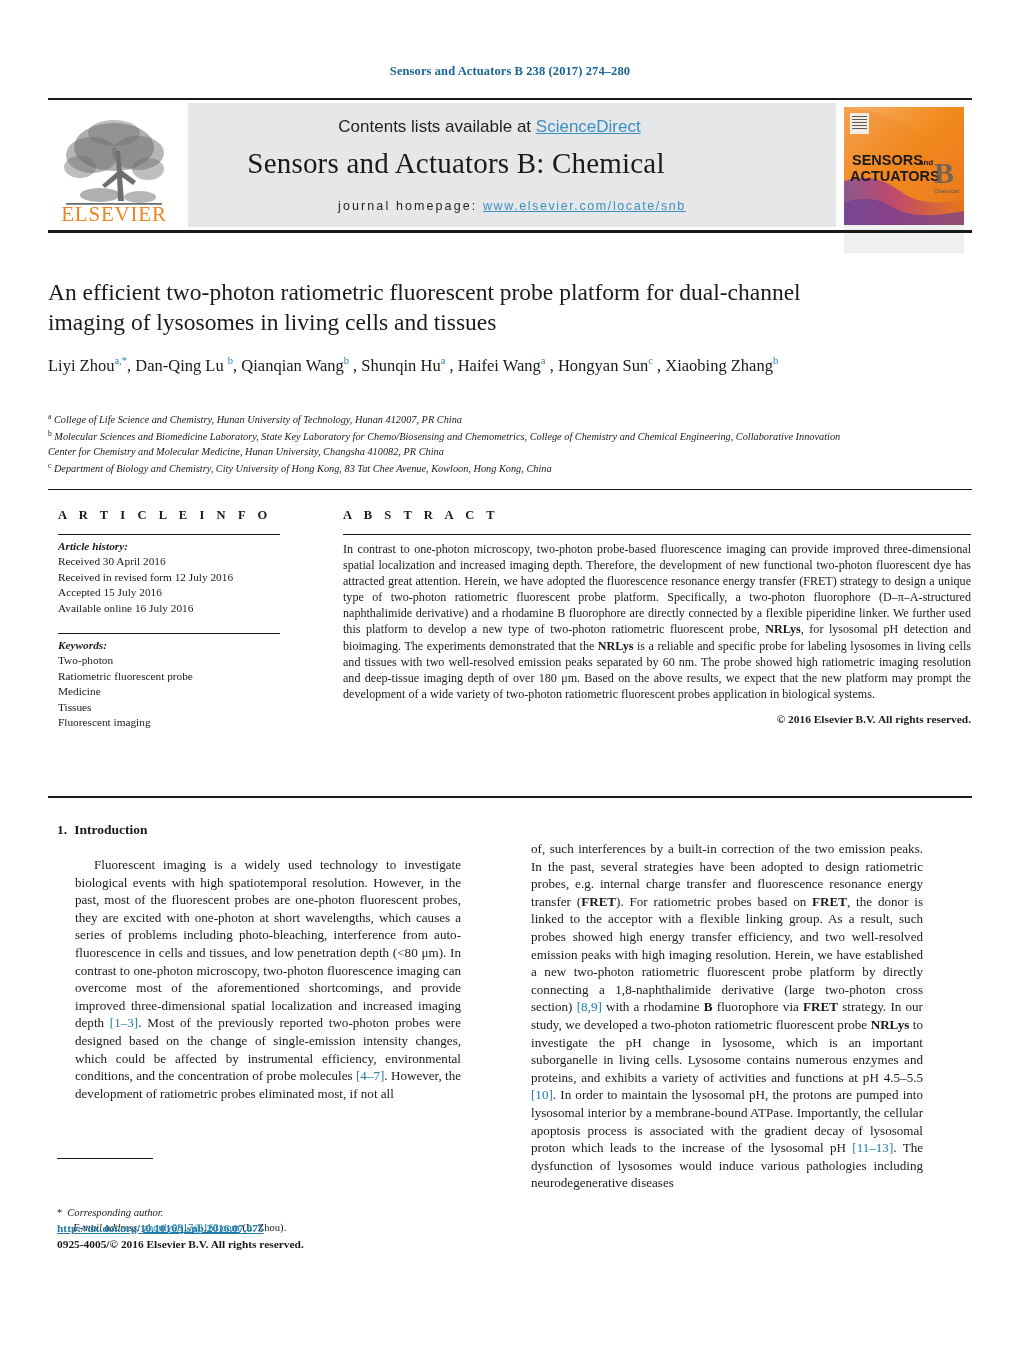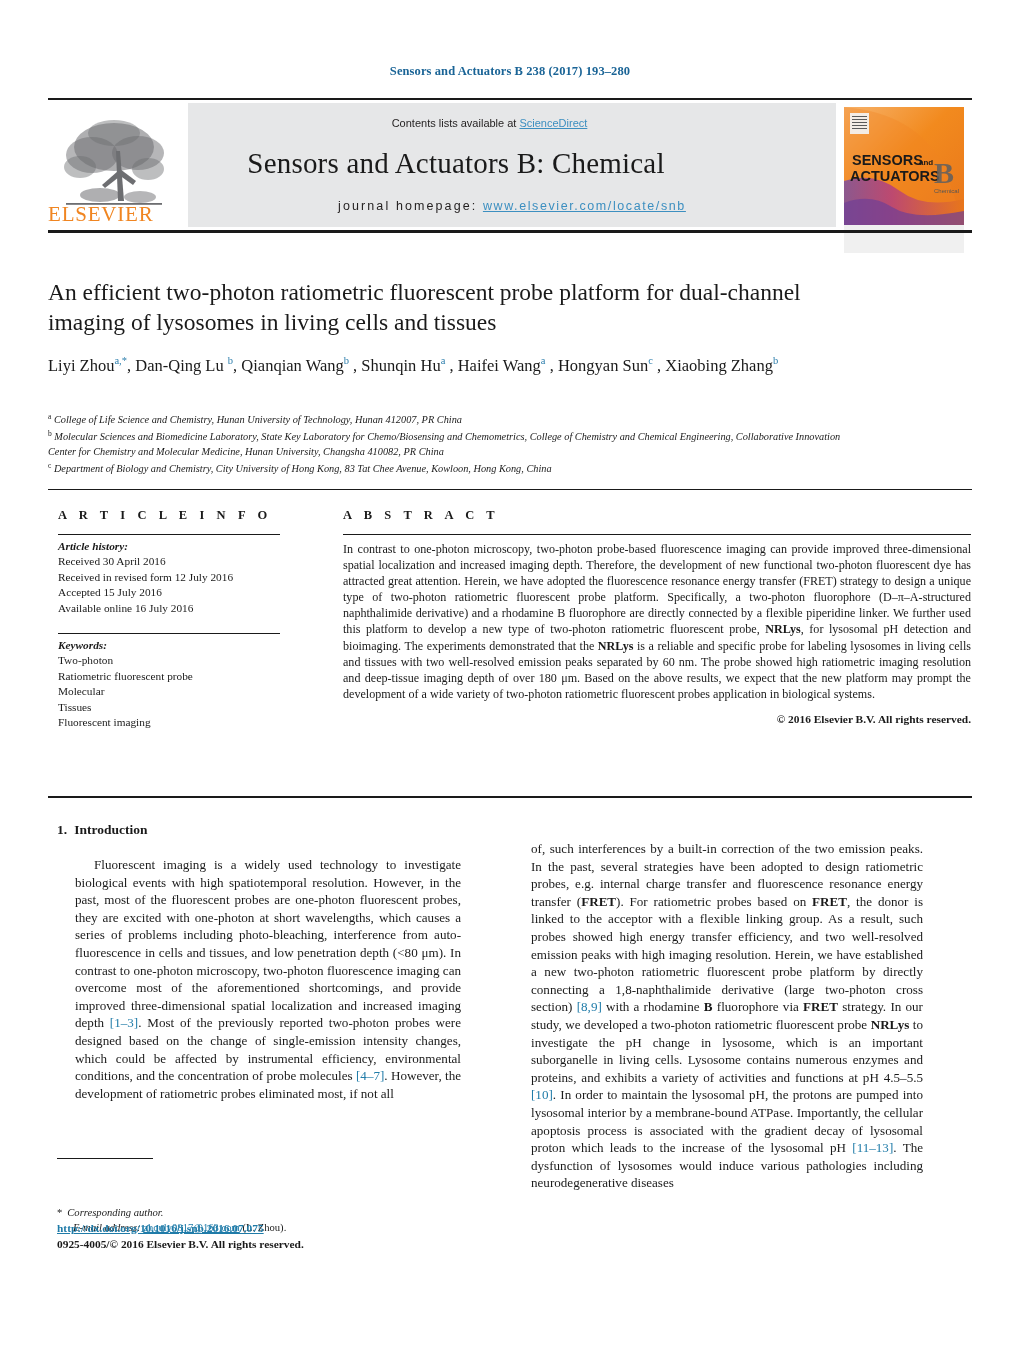--- a/index.html
+++ b/index.html
@@ -57,21 +57,21 @@
     width: 648px;
     height: 124px;
     background: #e6e7e8;
   }
   .contents-line {
     position: absolute;
     left: 140px; top: 14px;
     width: 603px;
     text-align: center;
     font-family: "Liberation Sans", sans-serif;
-    font-size: 11px;
+    font-size: 17px;
     color: #221f1f;
   }
   .sd-link { color: #3c8fc0; }
   .journal-title {
     position: absolute;
     left: 140px; top: 44px;
     width: 536px;
     text-align: center;
     font-family: "Liberation Serif", serif;
     font-size: 29px;
@@ -102,20 +102,21 @@
   .elsevier-logo {
     position: absolute;
     left: 0px; top: 8px;
     width: 132px;
     height: 116px;
   }
   .elsevier-word {
     position: absolute;
     left: 0; bottom: 0px;
     width: 132px;
+    text-align: center;
     font-family: "Liberation Serif", serif;
     font-size: 21px;
     color: #f08521;
     letter-spacing: 0.8px;
   }
 
   
   .journal-cover {
     position: absolute;
     left: 796px; top: 4px;
@@ -333,21 +334,21 @@
     display: block;
     font-weight: bold;
   }
   .issn-line { font-weight: bold; }
 </style>
 </head>
 <body>
 
 <div class="page">
 
-  <div class="running-head">Sensors and Actuators B 238 (2017) 193–280</div>
+  <div class="running-head">Sensors and Actuators B 238 (2017) 274–280</div>
   <div class="rule-top"></div>
 
   <div class="masthead">
     <div class="masthead-band"></div>
 
     <div class="contents-line">
       <span>Contents lists available at </span><a class="sd-link" href="#">ScienceDirect</a>
     </div>
 
     <div class="journal-title">Sensors and Actuators B: Chemical</div>
@@ -436,21 +437,21 @@
     <div class="info-label">Article history:</div>
     <div class="info-line">Received 30 April 2016</div>
     <div class="info-line">Received in revised form 12 July 2016</div>
     <div class="info-line">Accepted 15 July 2016</div>
     <div class="info-line">Available online 16 July 2016</div>
     <div class="info-gap"></div>
     <div class="info-rule"></div>
     <div class="info-label">Keywords:</div>
     <div class="info-line">Two-photon</div>
     <div class="info-line">Ratiometric fluorescent probe</div>
-    <div class="info-line">Molecular</div>
+    <div class="info-line">Medicine</div>
     <div class="info-line">Tissues</div>
     <div class="info-line">Fluorescent imaging</div>
   </div>
 
   <div class="abstract-col">
     <div class="abstract-rule"></div>
     <div class="abstract-text">In contrast to one-photon microscopy, two-photon probe-based fluorescence imaging can provide improved three-dimensional spatial localization and increased imaging depth. Therefore, the development of new functional two-photon fluorescent dye has attracted great attention. Herein, we have adopted the fluorescence resonance energy transfer (FRET) strategy to design a unique type of two-photon ratiometric fluorescent probe platform. Specifically, a two-photon fluorophore (D–π–A-structured naphthalimide derivative) and a rhodamine B fluorophore are directly connected by a flexible piperidine linker. We further used this platform to develop a new type of two-photon ratiometric fluorescent probe, <b>NRLys</b>, for lysosomal pH detection and bioimaging. The experiments demonstrated that the <b>NRLys</b> is a reliable and specific probe for labeling lysosomes in living cells and tissues with two well-resolved emission peaks separated by 60 nm. The probe showed high ratiometric imaging resolution and deep-tissue imaging depth of over 180 μm. Based on the above results, we expect that the new platform may prompt the development of a wide variety of two-photon ratiometric fluorescent probes application in biological systems.</div>
     <div class="abstract-copyright">© 2016 Elsevier B.V. All rights reserved.</div>
   </div>
 

